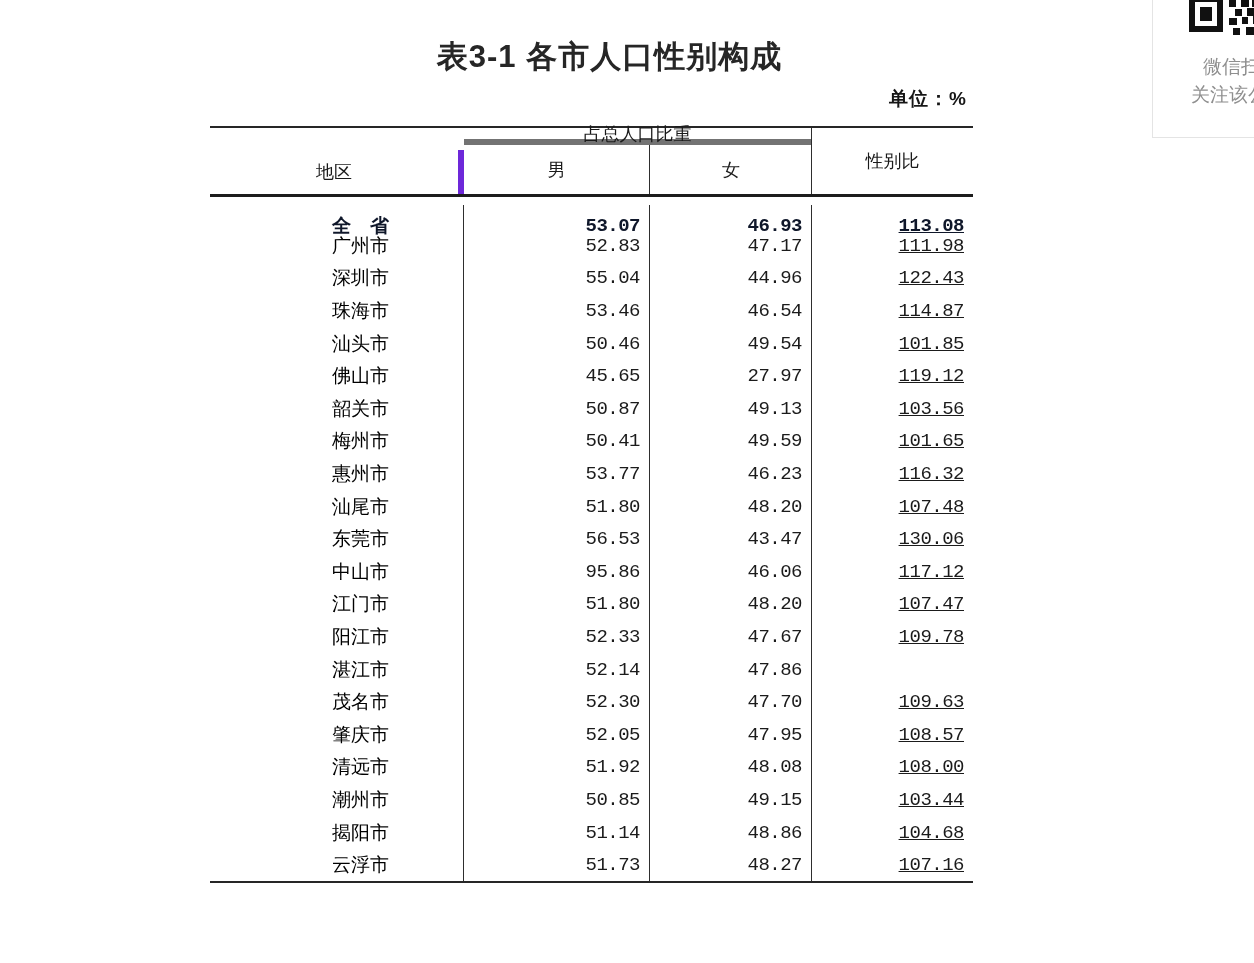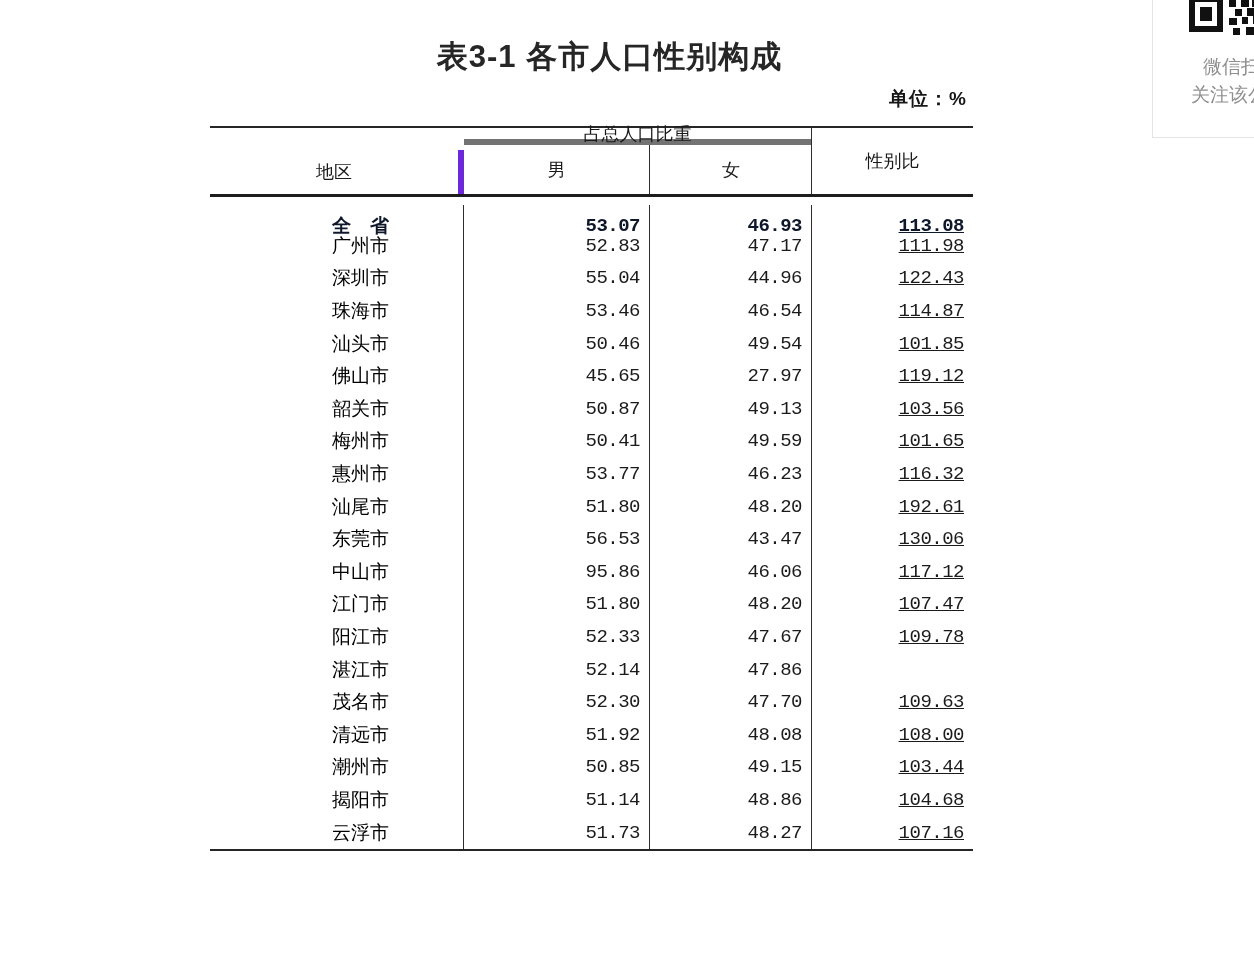--- a/index.html
+++ b/index.html
@@ -135,21 +135,21 @@
     <div class="tr">
       <span class="td c1">惠州市</span>
       <span class="td c2 num">53.77</span>
       <span class="td c3 num">46.23</span>
       <span class="td c4 num">116.32</span>
     </div>
     <div class="tr">
       <span class="td c1">汕尾市</span>
       <span class="td c2 num">51.80</span>
       <span class="td c3 num">48.20</span>
-      <span class="td c4 num">192.61</span>
+      <span class="td c4 num">107.48</span>
     </div>
     <div class="tr">
       <span class="td c1">东莞市</span>
       <span class="td c2 num">56.53</span>
       <span class="td c3 num">43.47</span>
       <span class="td c4 num">130.06</span>
     </div>
     <div class="tr">
       <span class="td c1">中山市</span>
       <span class="td c2 num">95.86</span>
@@ -171,20 +171,26 @@
     <div class="tr">
       <span class="td c1">湛江市</span>
       <span class="td c2 num">52.14</span>
       <span class="td c3 num">47.86</span>
     </div>
     <div class="tr">
       <span class="td c1">茂名市</span>
       <span class="td c2 num">52.30</span>
       <span class="td c3 num">47.70</span>
       <span class="td c4 num">109.63</span>
+    </div>
+    <div class="tr">
+      <span class="td c1">肇庆市</span>
+      <span class="td c2 num">52.05</span>
+      <span class="td c3 num">47.95</span>
+      <span class="td c4 num">108.57</span>
     </div>
     <div class="tr">
       <span class="td c1">清远市</span>
       <span class="td c2 num">51.92</span>
       <span class="td c3 num">48.08</span>
       <span class="td c4 num">108.00</span>
     </div>
     <div class="tr">
       <span class="td c1">潮州市</span>
       <span class="td c2 num">50.85</span>

